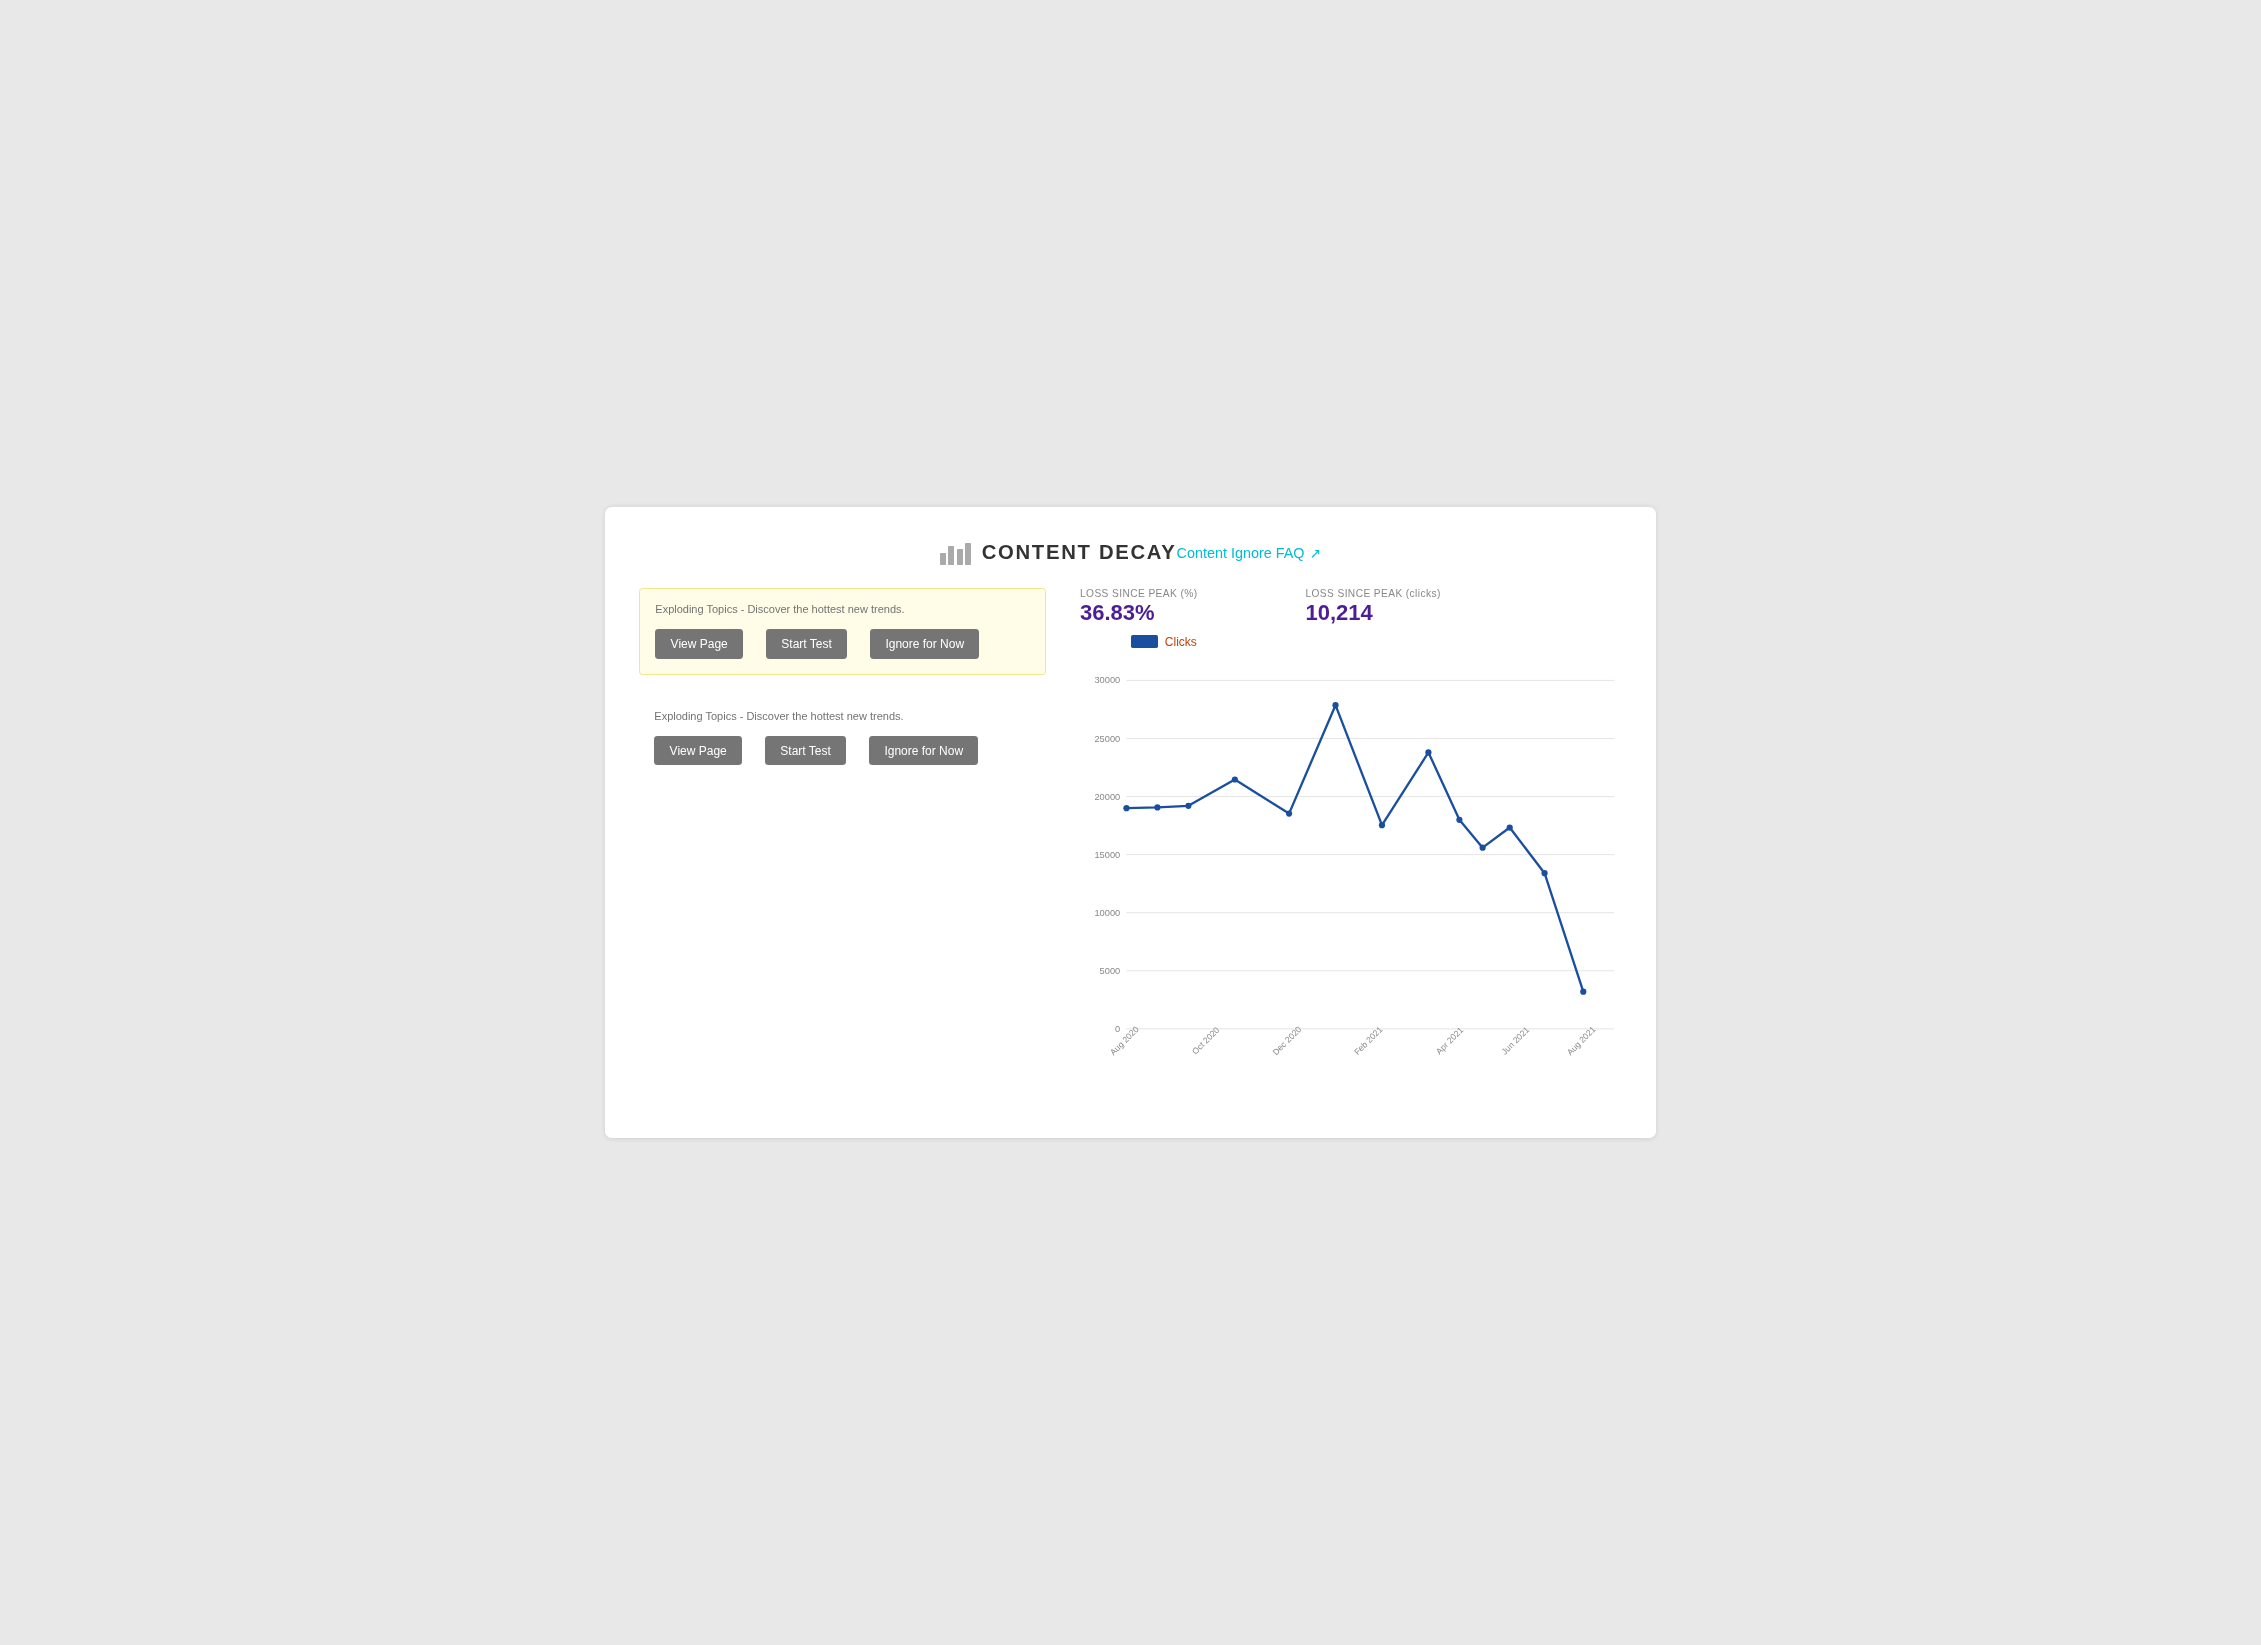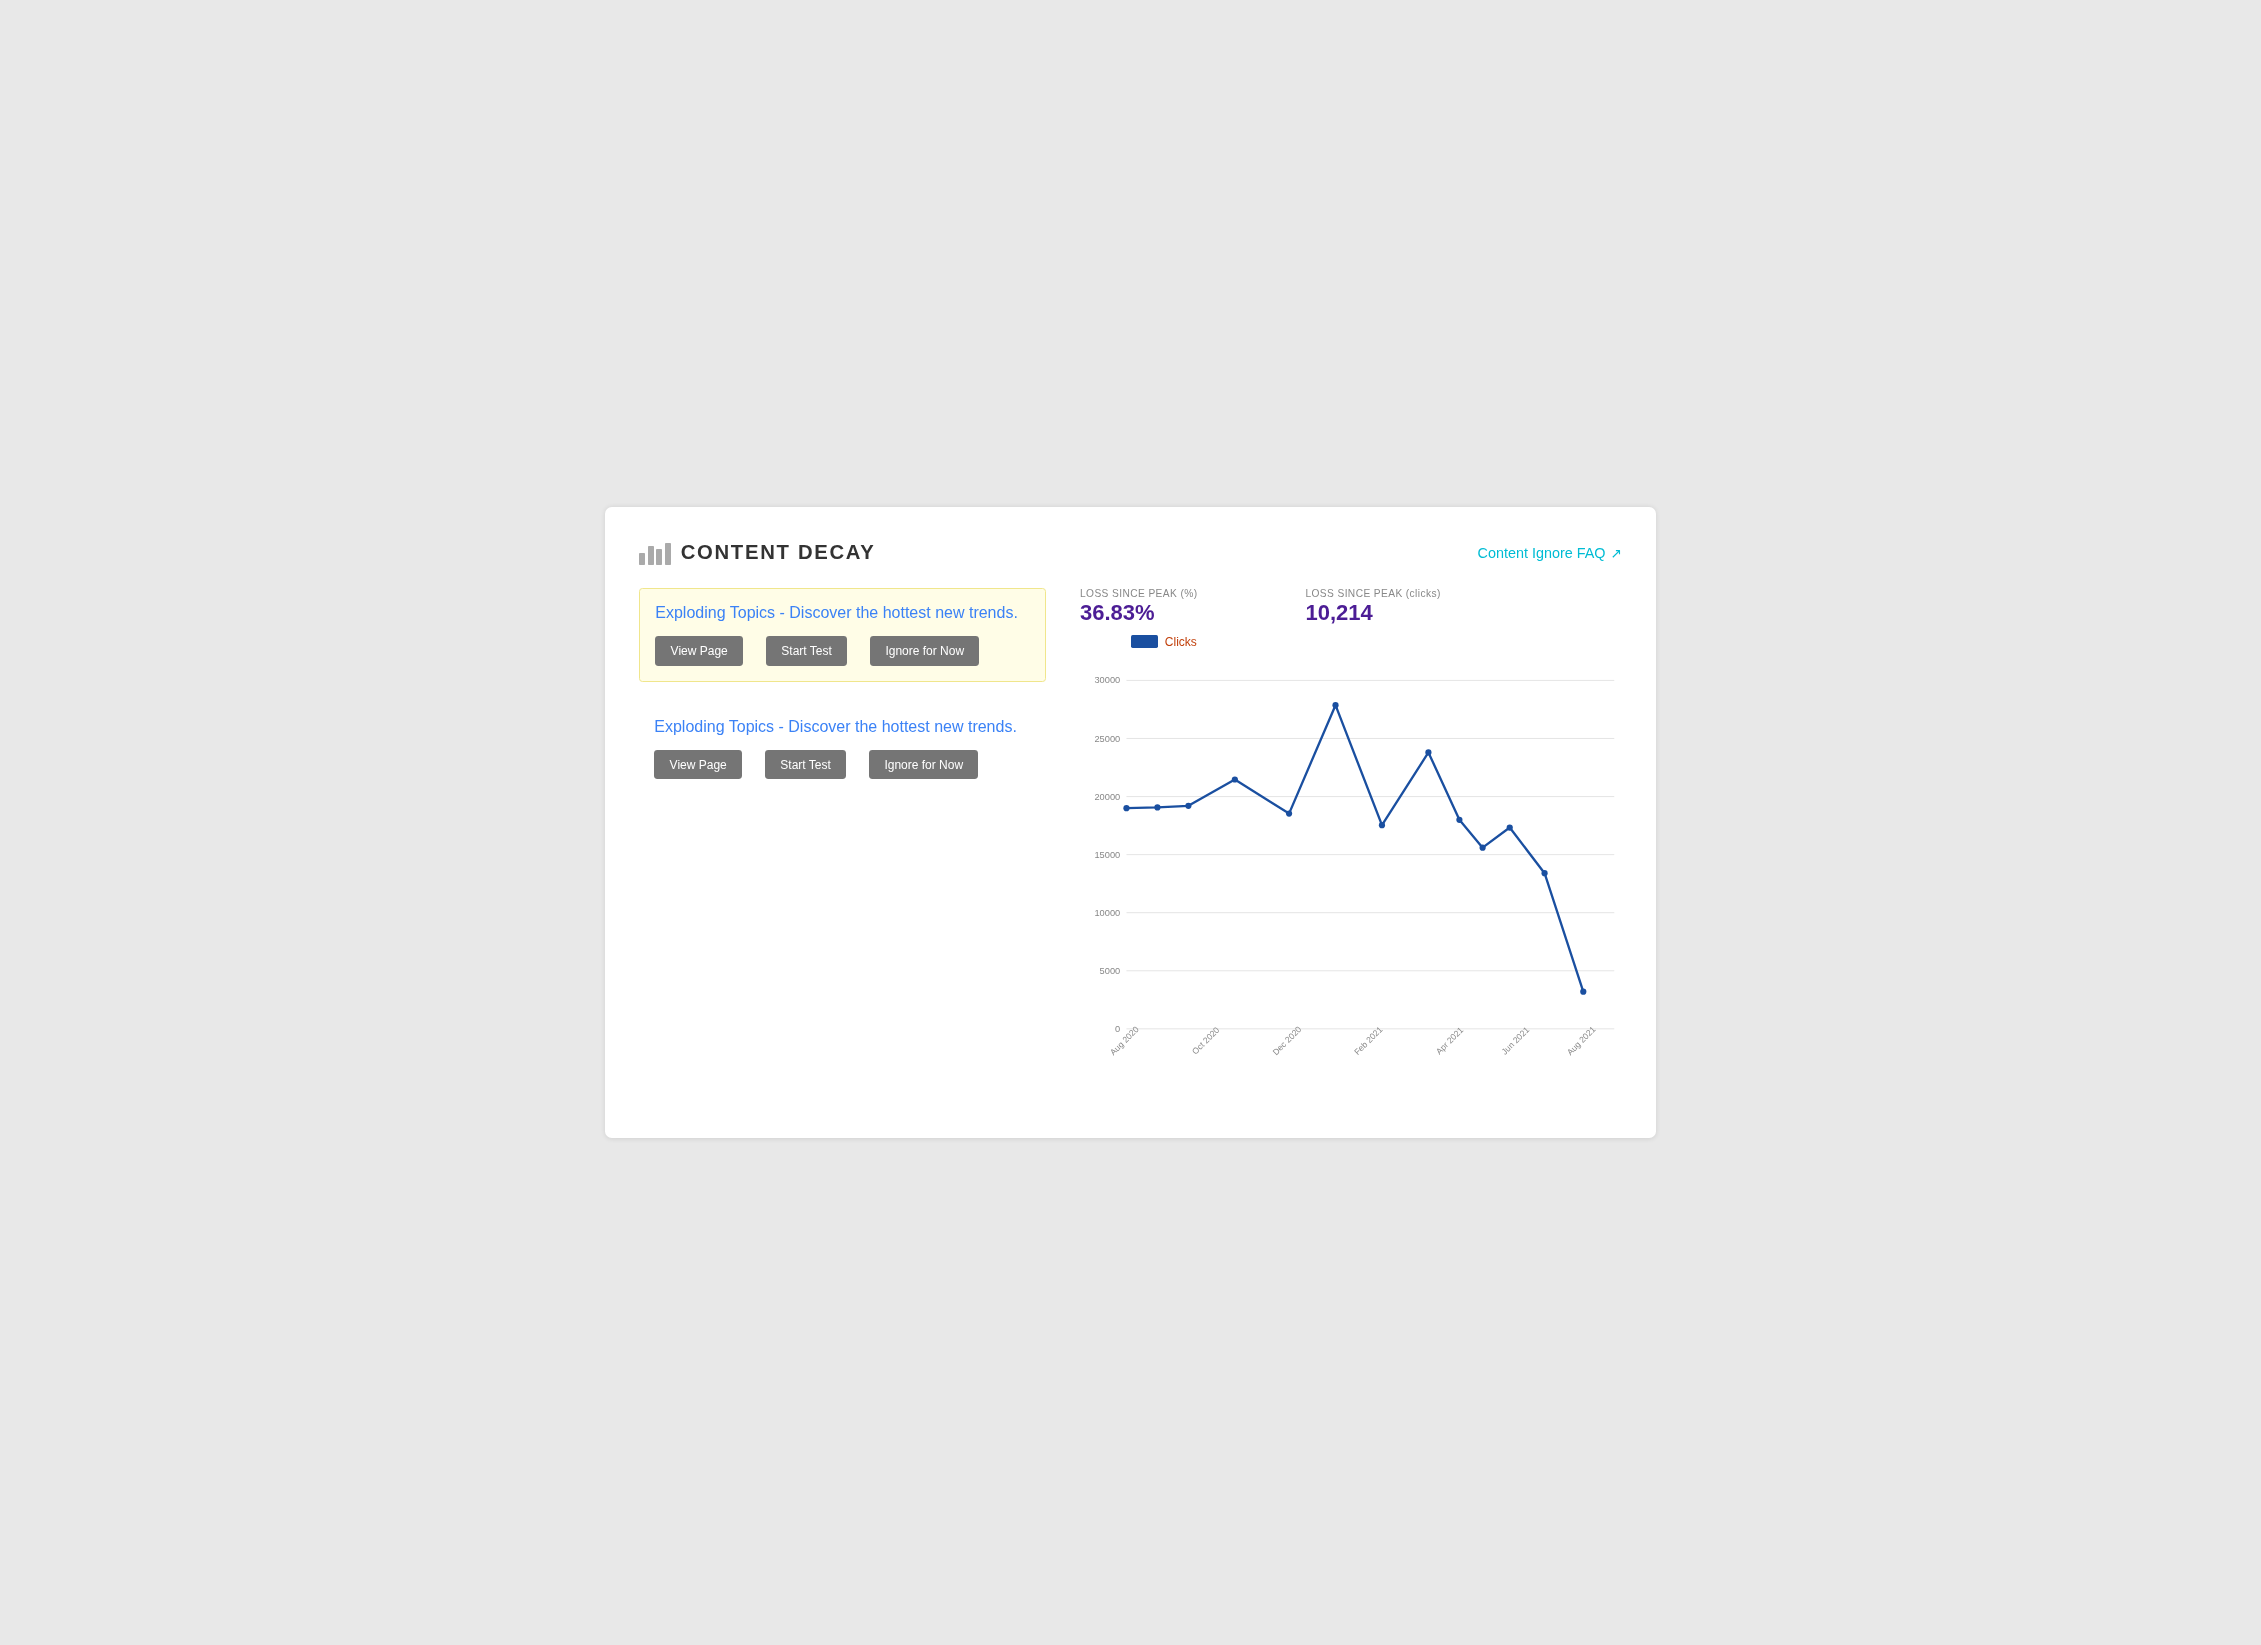--- a/index.html
+++ b/index.html
@@ -16,21 +16,21 @@
       background: #fff;
       border-radius: 6.8px;
       padding: 34px 34px 42px 34px;
       width: 100%;
       max-width: 1051px;
       box-shadow: 0 0.8px 5.1px rgba(0,0,0,0.1);
     }
     .header {
       display: flex;
       align-items: center;
-      justify-content: space-between;
+      justify-content: center;
       margin-bottom: 23px;
     }
     .header-left {
       display: flex;
       align-items: center;
       gap: 10.2px;
     }
     .bar-icon {
       display: flex;
       align-items: flex-end;
@@ -76,23 +76,23 @@
       border-radius: 3.4px;
     }
     .page-item.highlighted {
       background: #fffde7;
       border: 0.8px solid #f0e68c;
     }
     .page-item.normal {
       background: transparent;
     }
     .page-title {
-      font-size: 16px;
+      font-size: 11px;
       font-weight: 500;
-      color: #3b82f6;
+      color: #737373;
       margin-bottom: 12px;
       line-height: 1.4;
     }
     .button-row {
       display: flex;
       gap: 23px;
     }
     .btn {
       padding: 7.6px 15.3px;
       border: none;

